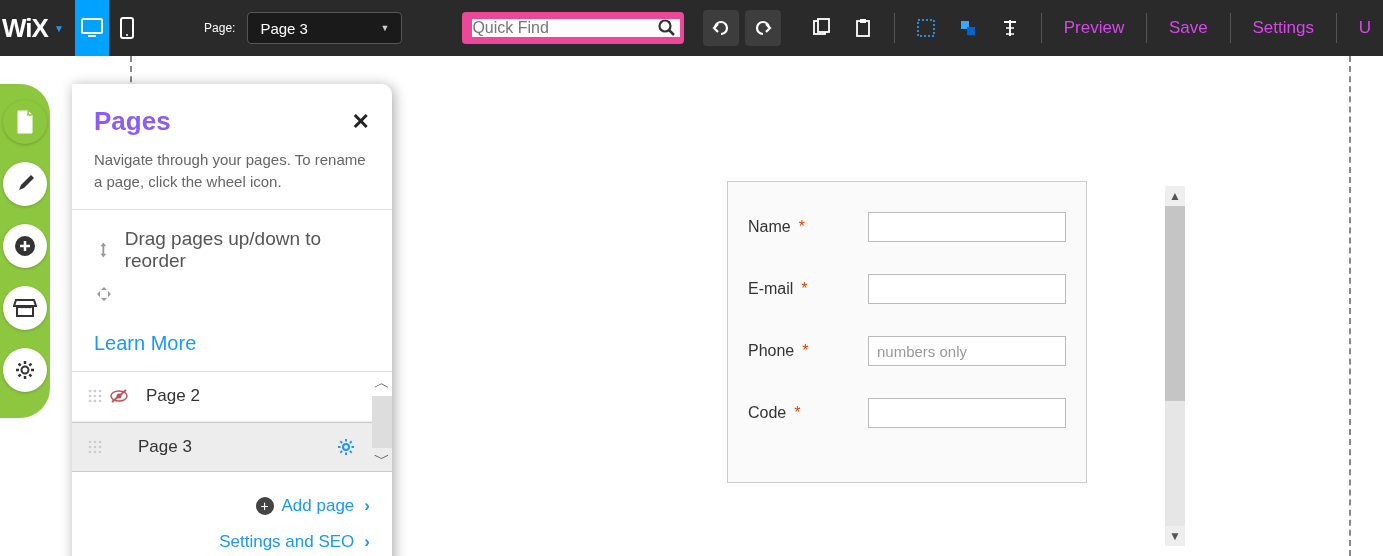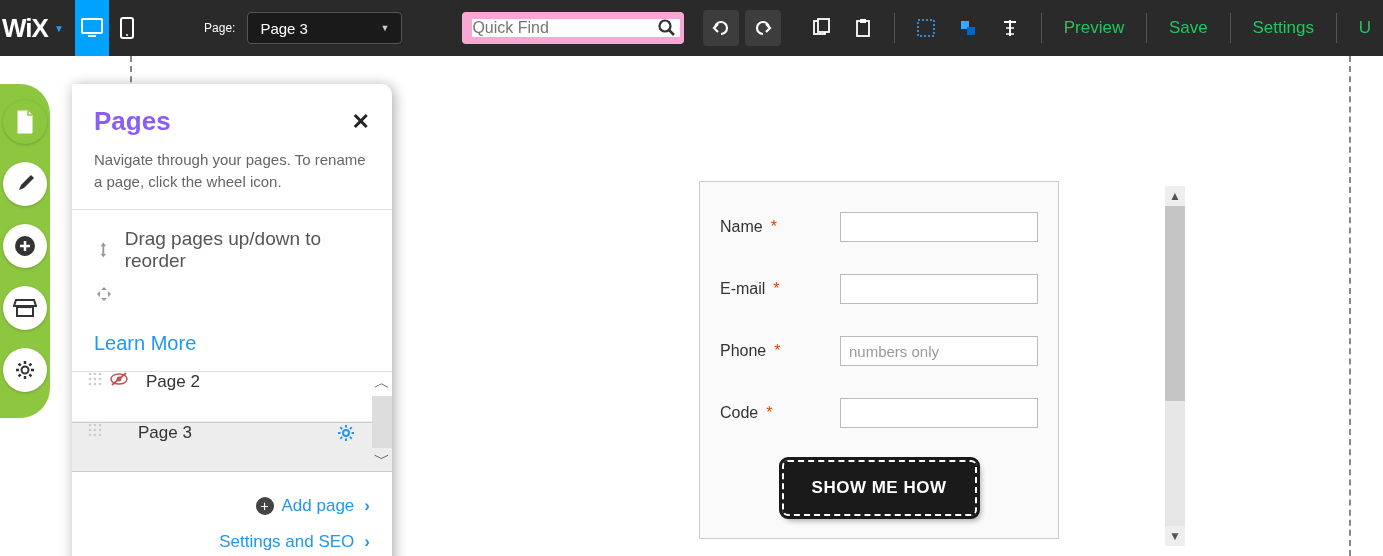--- a/index.html
+++ b/index.html
@@ -67,21 +67,21 @@
     }
     .page-select::after {
       content: "▼";
       position: absolute;
       right: 12px;
       font-size: 9px;
       color: #ccc;
     }
     .search-box {
       margin-left: 60px;
-      background: #f9a8d4;
+      background: #ec4899;
       border-radius: 4px;
       height: 32px;
       width: 278px;
       display: flex;
       align-items: center;
       padding: 0 4px 0 10px;
       position: relative;
     }
     .search-input {
       border: none;
@@ -108,21 +108,21 @@
       cursor: pointer;
     }
     .toolbar-iconbtn.nogrow { background: transparent; }
     .divider {
       width: 1px;
       height: 30px;
       background: #555;
       margin: 0 10px;
     }
     .text-btn {
-      color: #22c55e;
+      color: #d946ef;
       font-size: 17px;
       padding: 0 12px;
       cursor: pointer;
     }
     .icon-group { display: flex; align-items: center; margin-left: 16px; }
 
     
     .sidebar {
       position: absolute;
       left: 0;
@@ -205,20 +205,21 @@
       font-size: 20px;
       padding: 10px 22px 16px;
       cursor: pointer;
     }
     .page-list {
       border-top: 1px solid #e0e0e0;
       position: relative;
     }
     .page-item {
       display: flex;
+      align-items: center;
       height: 50px;
       padding: 0 16px;
       font-size: 17px;
       color: #333;
       cursor: pointer;
       border-bottom: 1px solid #eee;
     }
     .page-item.selected {
       background: #ededed;
       border-top: 1px solid #ccc;
@@ -301,21 +302,21 @@
       position: absolute;
       top: 0;
       bottom: 0;
       border-left: 2px dashed #888;
     }
     .guide-left { left: 130px; }
     .guide-right { left: 1349px; }
     
     .form-container {
       position: absolute;
-      left: 699px;
+      left: 727px;
       top: 125px;
       width: 360px;
       border: 1px solid #ccc;
       background: #fafafa;
       padding: 30px 20px 22px 20px;
     }
     .form-row {
       display: flex;
       align-items: center;
       margin-bottom: 32px;
@@ -494,21 +495,20 @@
       <input class="form-input" placeholder="" style="">
     </div>
     <div class="form-row">
       <div class="form-label"><span>Phone</span><span class="req">*</span></div>
       <input class="form-input" placeholder="numbers only" style="">
     </div>
     <div class="form-row">
       <div class="form-label"><span>Code</span><span class="req">*</span></div>
       <input class="form-input" placeholder="" style="">
     </div>
-    <button class="form-submit">SHOW ME HOW</button>
   </div>
 
   <div class="canvas-scroll">
     <div class="sarrow">▲</div>
     <div class="track">
         <div class="thumb"></div>
       </div>
     <div class="sarrow">▼</div>
   </div>
 </div>

